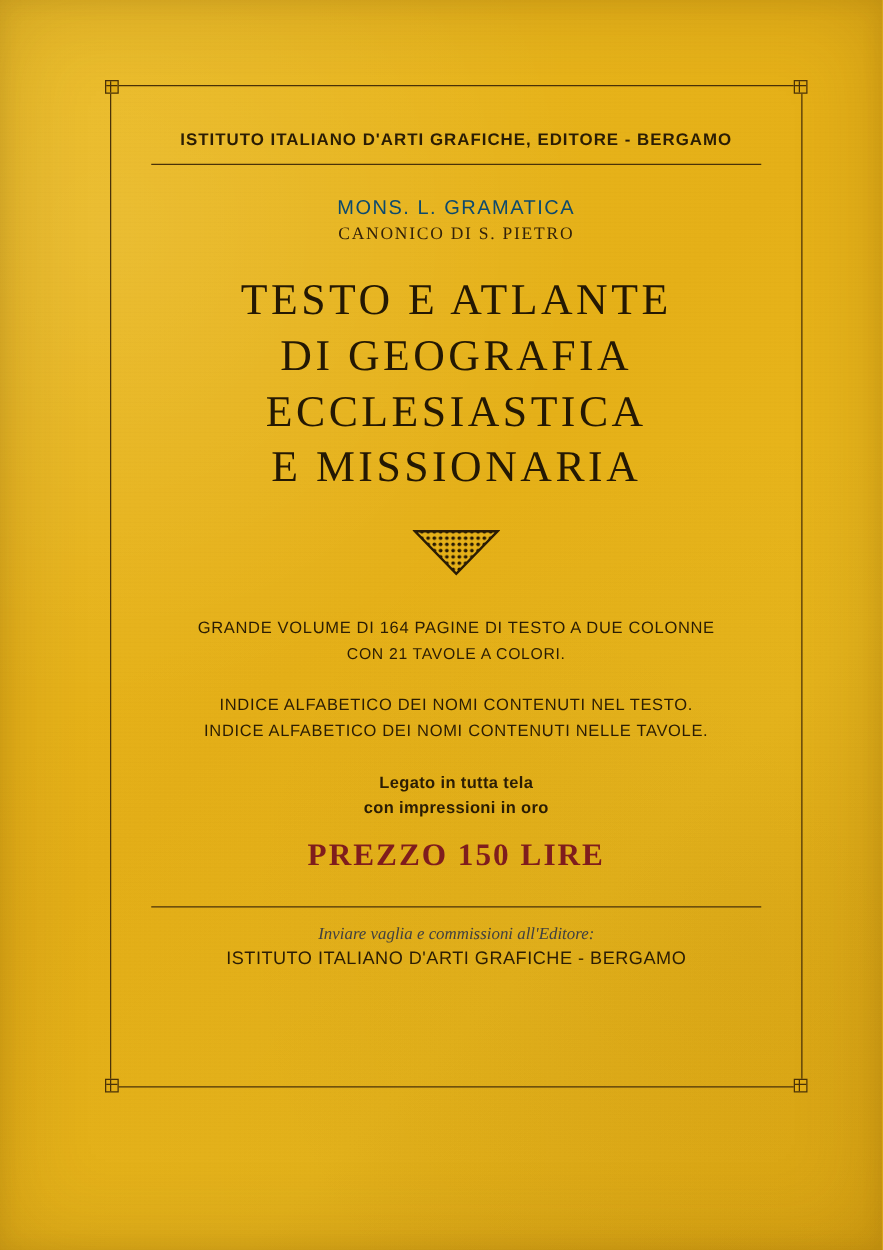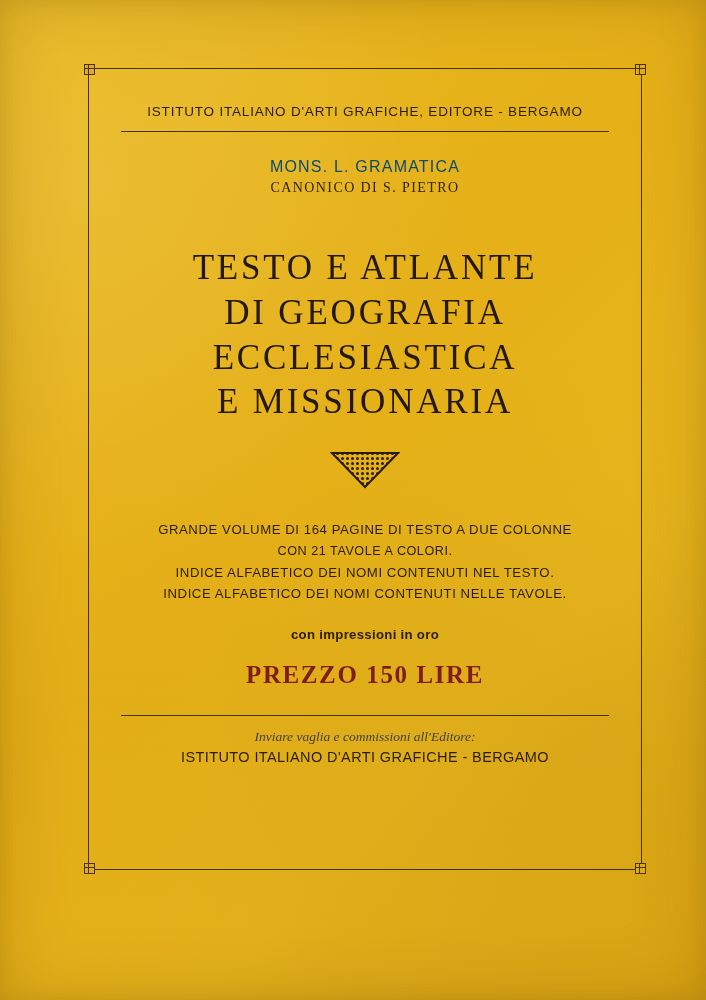--- a/index.html
+++ b/index.html
@@ -69,21 +69,21 @@
     padding: 0 26px;
     box-sizing: border-box;
     text-align: center;
     color: #271a03;
   }
 
   .publisher-top {
     margin-top: 35px;
     font-size: 13.5px;
     letter-spacing: 0.8px;
-    font-weight: normal;
+    font-weight: bold;
     font-family: "Liberation Sans", sans-serif;
     color: #2b1d04;
   }
   .rule {
     border: 0;
     border-top: 1px solid #4a3208;
     margin: 10px 6px 0 6px;
   }
   .rule.top { margin-top: 12px; }
 
@@ -96,21 +96,21 @@
   }
   .author-sub {
     margin-top: 4px;
     font-size: 14px;
     letter-spacing: 1.4px;
     font-family: Liberation Serif, serif;
     color: #33220a;
   }
 
   .title {
-    margin-top: 50px;
+    margin-top: 22px;
     font-size: 35px;
     line-height: 1.28;
     letter-spacing: 2.8px;
     font-family: "Liberation Serif", serif;
     color: #241803;
     font-weight: normal;
   }
   .title div { white-space: nowrap; }
 
   .ornament-wrap {
@@ -121,21 +121,21 @@
 
   .desc {
     margin-top: 30px;
     font-size: 13.2px;
     line-height: 1.62;
     letter-spacing: 0.55px;
     font-family: "Liberation Sans", sans-serif;
     color: #2b1d04;
   }
   .desc .line2 { font-size: 12.6px; }
-  .desc .gap { margin-top: 1px; }
+  .desc .gap { margin-top: 20px; }
 
   .binding {
     margin-top: 20px;
     font-size: 13.2px;
     line-height: 1.5;
     font-weight: bold;
     font-family: "Liberation Sans", sans-serif;
     color: #2b1d04;
     letter-spacing: 0.3px;
   }
@@ -217,20 +217,21 @@
     </div>
 
     <div class="desc">
       <div>GRANDE VOLUME DI 164 PAGINE DI TESTO A DUE COLONNE</div>
       <div class="line2">CON 21 TAVOLE A COLORI.</div>
       <div class="gap">INDICE  ALFABETICO  DEI  NOMI  CONTENUTI  NEL  TESTO.</div>
       <div>INDICE ALFABETICO DEI NOMI CONTENUTI NELLE TAVOLE.</div>
     </div>
 
     <div class="binding">
+      <div>Legato in tutta tela</div>
       <div>con impressioni in oro</div>
     </div>
 
     <div class="price">PREZZO 150 LIRE</div>
 
     <hr class="rule-bottom">
 
     <div class="footer-note">Inviare vaglia e commissioni all'Editore:</div>
     <div class="footer-pub">ISTITUTO ITALIANO D'ARTI GRAFICHE - BERGAMO</div>
 

